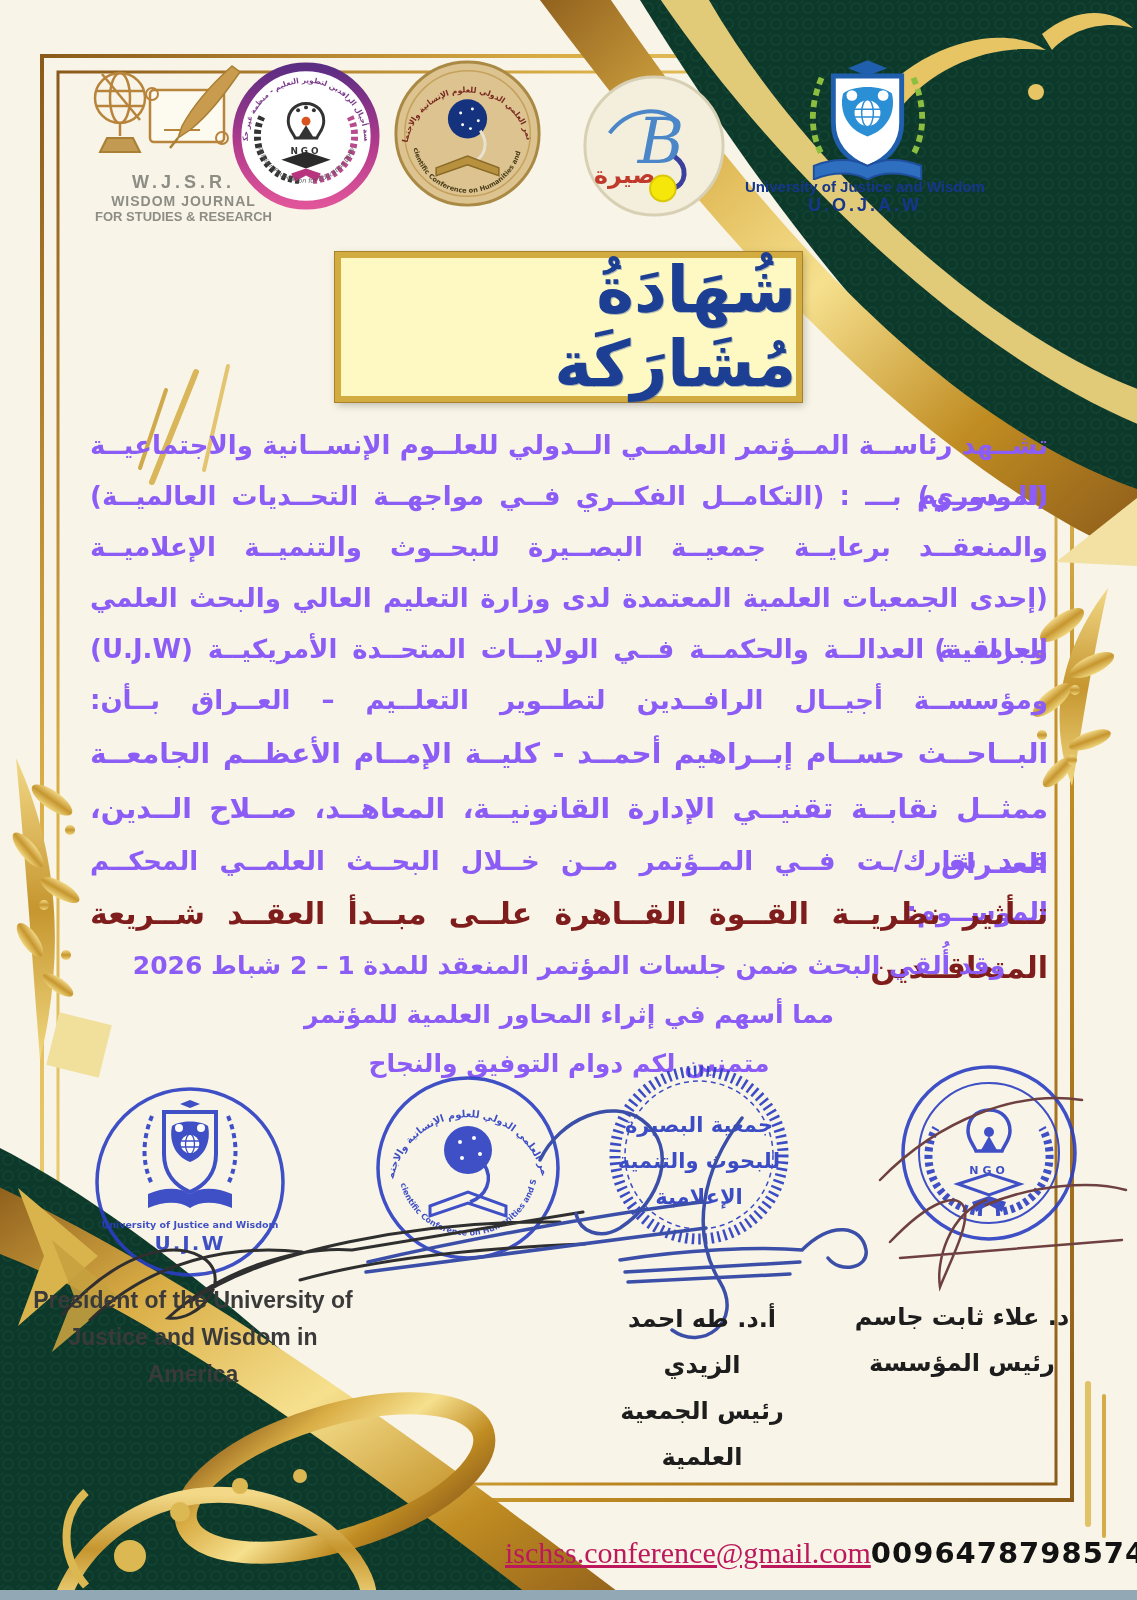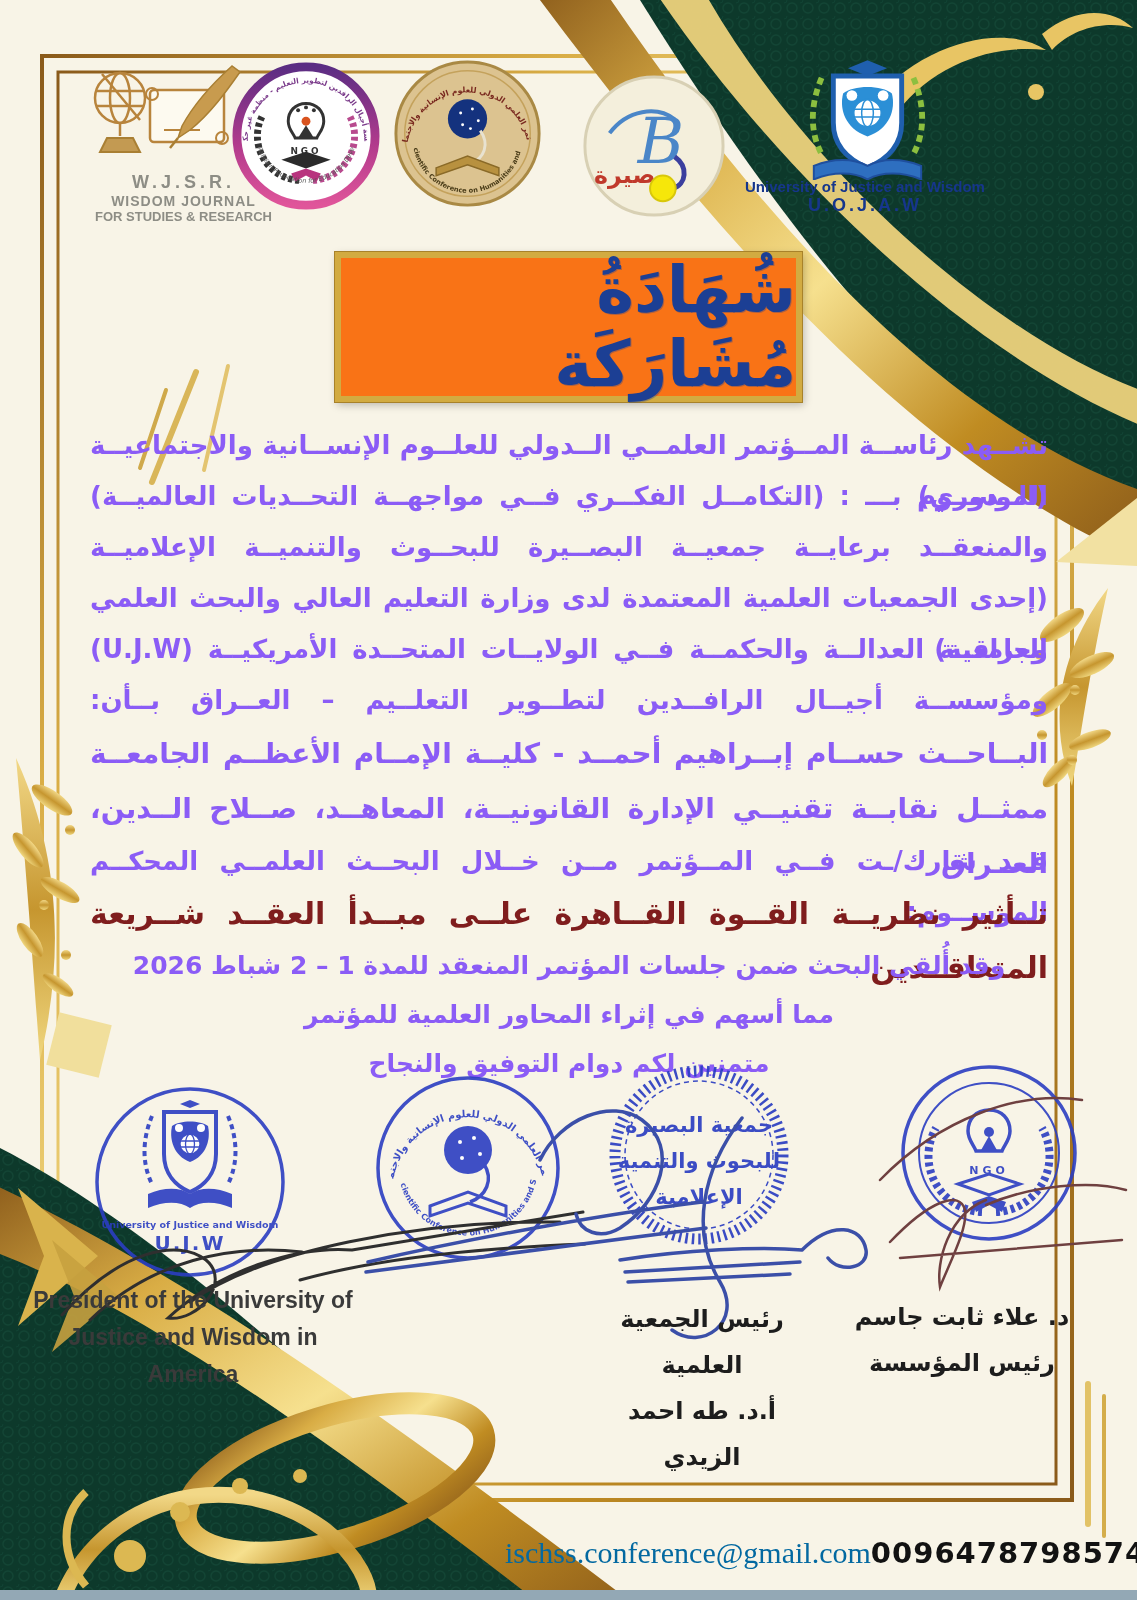--- a/index.html
+++ b/index.html
@@ -8,33 +8,33 @@
   .abs{position:absolute;}
   svg{display:block;}
   
   .bodyblock{position:absolute;left:90px;top:420px;width:958px;}
   .bline{height:51px;line-height:51px;font-size:26px;font-weight:700;color:#8b5cf6;
          text-align:justify;text-align-last:justify;}
   .bline.blue{color:#8b5cf6;font-size:28px;height:55px;line-height:55px;}
   .bline.ptitle{color:#7f1d1d;font-size:30px;height:54px;line-height:54px;}
   .bline.center{text-align:left;text-align-last:center;font-size:25px;height:49px;line-height:49px;}
   
-  .titlebanner{position:absolute;left:335px;top:252px;width:455px;height:138px;background:#f97316;
+  .titlebanner{position:absolute;left:335px;top:252px;width:455px;height:138px;background:#fef9c3;
       border:6px solid #d2ab41;box-shadow:0 0 0 1px #a8822a, 2px 3px 8px rgba(0,0,0,.25);
       display:flex;align-items:center;justify-content:center;}
   .titlebanner .t{font-size:64px;font-weight:700;color:#1c3f94;letter-spacing:1px;
       text-shadow:1px 1px 0 rgba(28,63,148,.35);}
   
   .siglabel{position:absolute;text-align:center;font-weight:700;}
   .siglabel.en{font-family:"Liberation Sans","DejaVu Sans",sans-serif;font-size:23px;line-height:37px;color:#3a3a3a;}
   .siglabel.ar{font-size:24px;line-height:46px;color:#1d1d1d;}
   
   .footerrow{position:absolute;left:505px;top:1536px;width:592px;display:flex;
       justify-content:space-between;align-items:baseline;}
-  .email{font-family:"Liberation Serif","DejaVu Serif",serif;font-size:30px;color:#0369a1;}
+  .email{font-family:"Liberation Serif","DejaVu Serif",serif;font-size:30px;color:#be185d;text-decoration:underline;}
   .phone{font-size:29px;font-weight:700;color:#121212;letter-spacing:1px;}
   .logo-wjsr-text{position:absolute;left:60px;top:172px;width:215px;text-align:center;
       color:#8d8d85;font-family:"Liberation Sans","DejaVu Sans",sans-serif;padding-left:16px;}
   .logo-wjsr-text .abbr{font-size:18px;font-weight:700;letter-spacing:4px;}
   .logo-wjsr-text .l1{font-size:14px;font-weight:700;letter-spacing:1px;}
   .logo-wjsr-text .l2{font-size:13px;font-weight:700;}
   .logo-uojaw-text{position:absolute;left:740px;top:178px;width:250px;text-align:center;color:#16368c;}
   .logo-uojaw-text .n{font-family:"Liberation Sans","DejaVu Sans",sans-serif;font-size:15px;font-weight:700;}
   .logo-uojaw-text .a{font-family:"Liberation Sans","DejaVu Sans",sans-serif;font-size:18px;font-weight:700;letter-spacing:3px;}
 </style>
@@ -326,22 +326,22 @@
       <path stroke="#3b4fa8" stroke-width="3.5" d="M 742,1118 C 702,1170 690,1232 720,1282 C 744,1322 702,1352 672,1330 M 620,1260 C 682,1250 762,1246 802,1250 M 625,1272 L 800,1262 M 628,1282 L 790,1274 M 802,1250 C 832,1220 862,1226 866,1250 C 869,1268 840,1274 828,1258"></path>
       <path stroke="#6f4040" stroke-width="2.5" d="M 880,1180 C 940,1118 1020,1090 1082,1100 M 890,1242 C 930,1200 960,1190 965,1210 C 968,1228 950,1262 940,1287 C 936,1262 948,1215 986,1200 M 900,1258 L 1122,1240 M 986,1205 C 1032,1185 1092,1180 1126,1190"></path>
     </g>
   </svg>
 
   <div class="siglabel en" style="left:28px;top:1282px;width:330px;z-index:4">
     <div>President of the University of</div>
     <div>Justice and Wisdom in America</div>
   </div>
   <div class="siglabel ar" dir="rtl" style="left:592px;top:1296px;width:220px;z-index:4">
+    <div>أ.د. طه احمد الزيدي</div>
     <div>رئيس الجمعية العلمية</div>
-    <div>أ.د. طه احمد الزيدي</div>
   </div>
   <div class="siglabel ar" dir="rtl" style="left:852px;top:1294px;width:220px;z-index:4">
     <div>د. علاء ثابت جاسم</div>
     <div>رئيس المؤسسة</div>
   </div>
 
   <div class="footerrow" style="z-index:4">
     <span class="email">ischss.conference@gmail.com</span>
     <span class="phone">009647879857402</span>
   </div>

